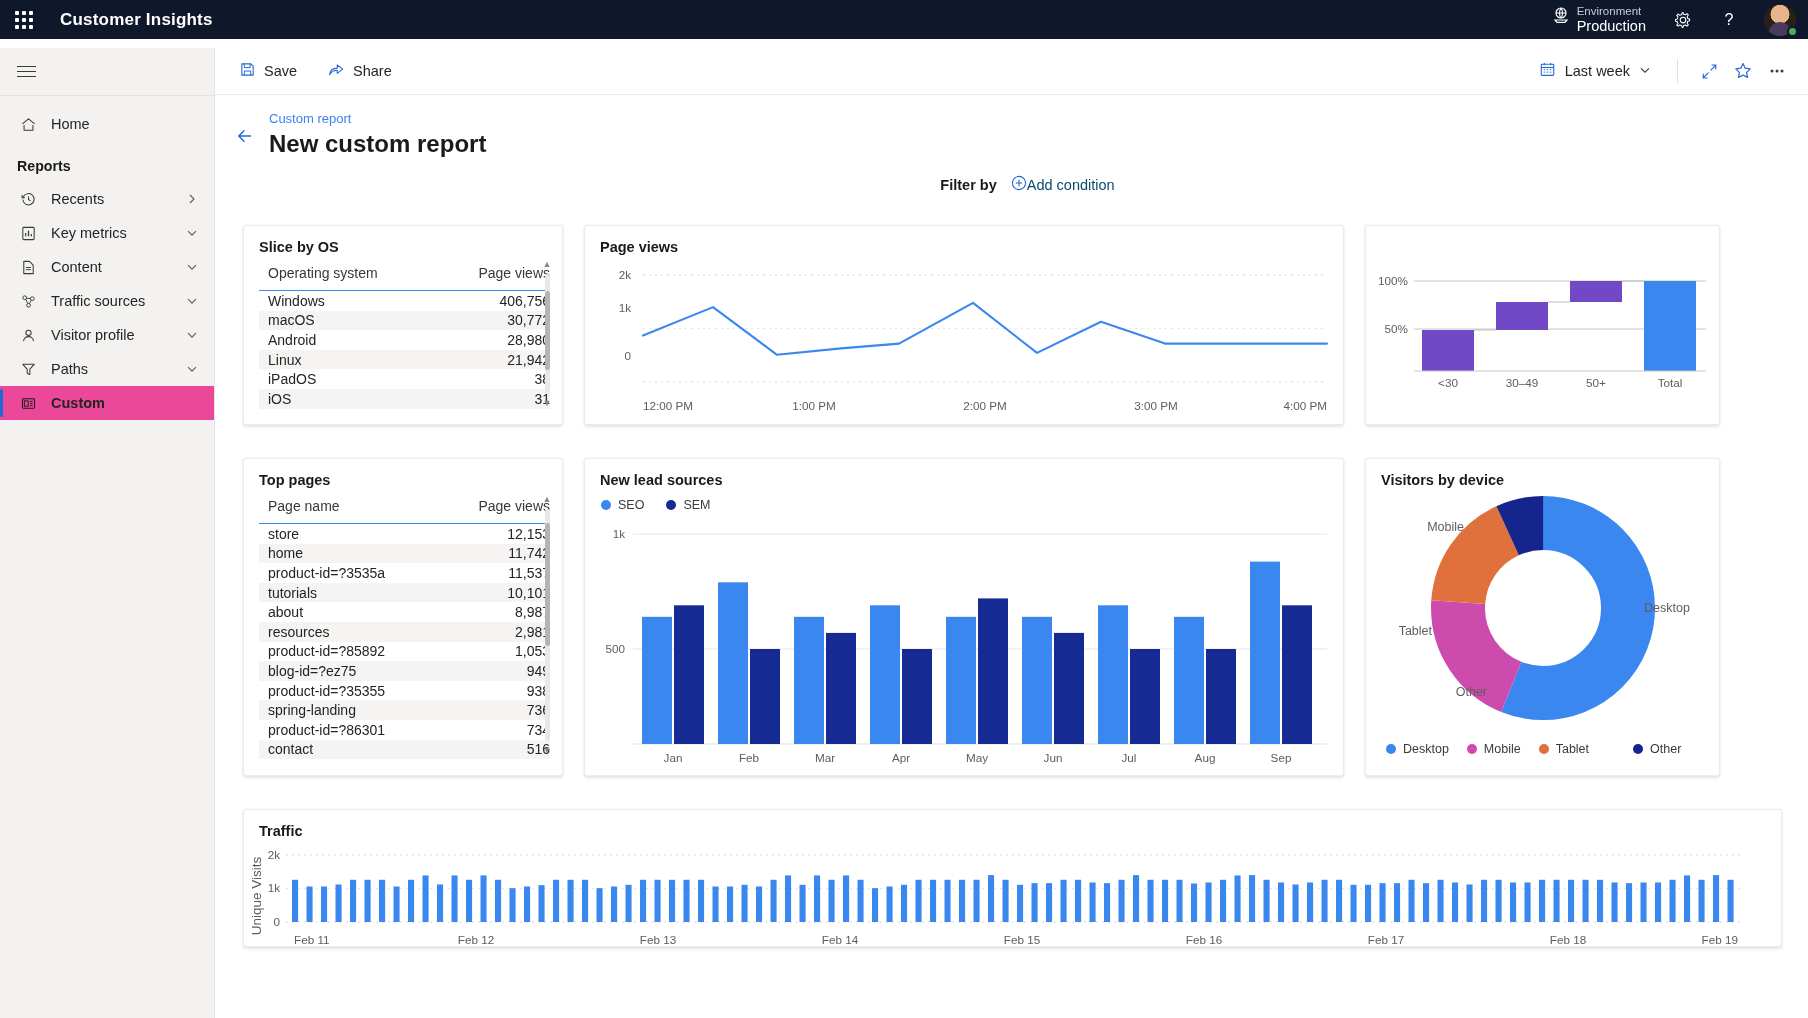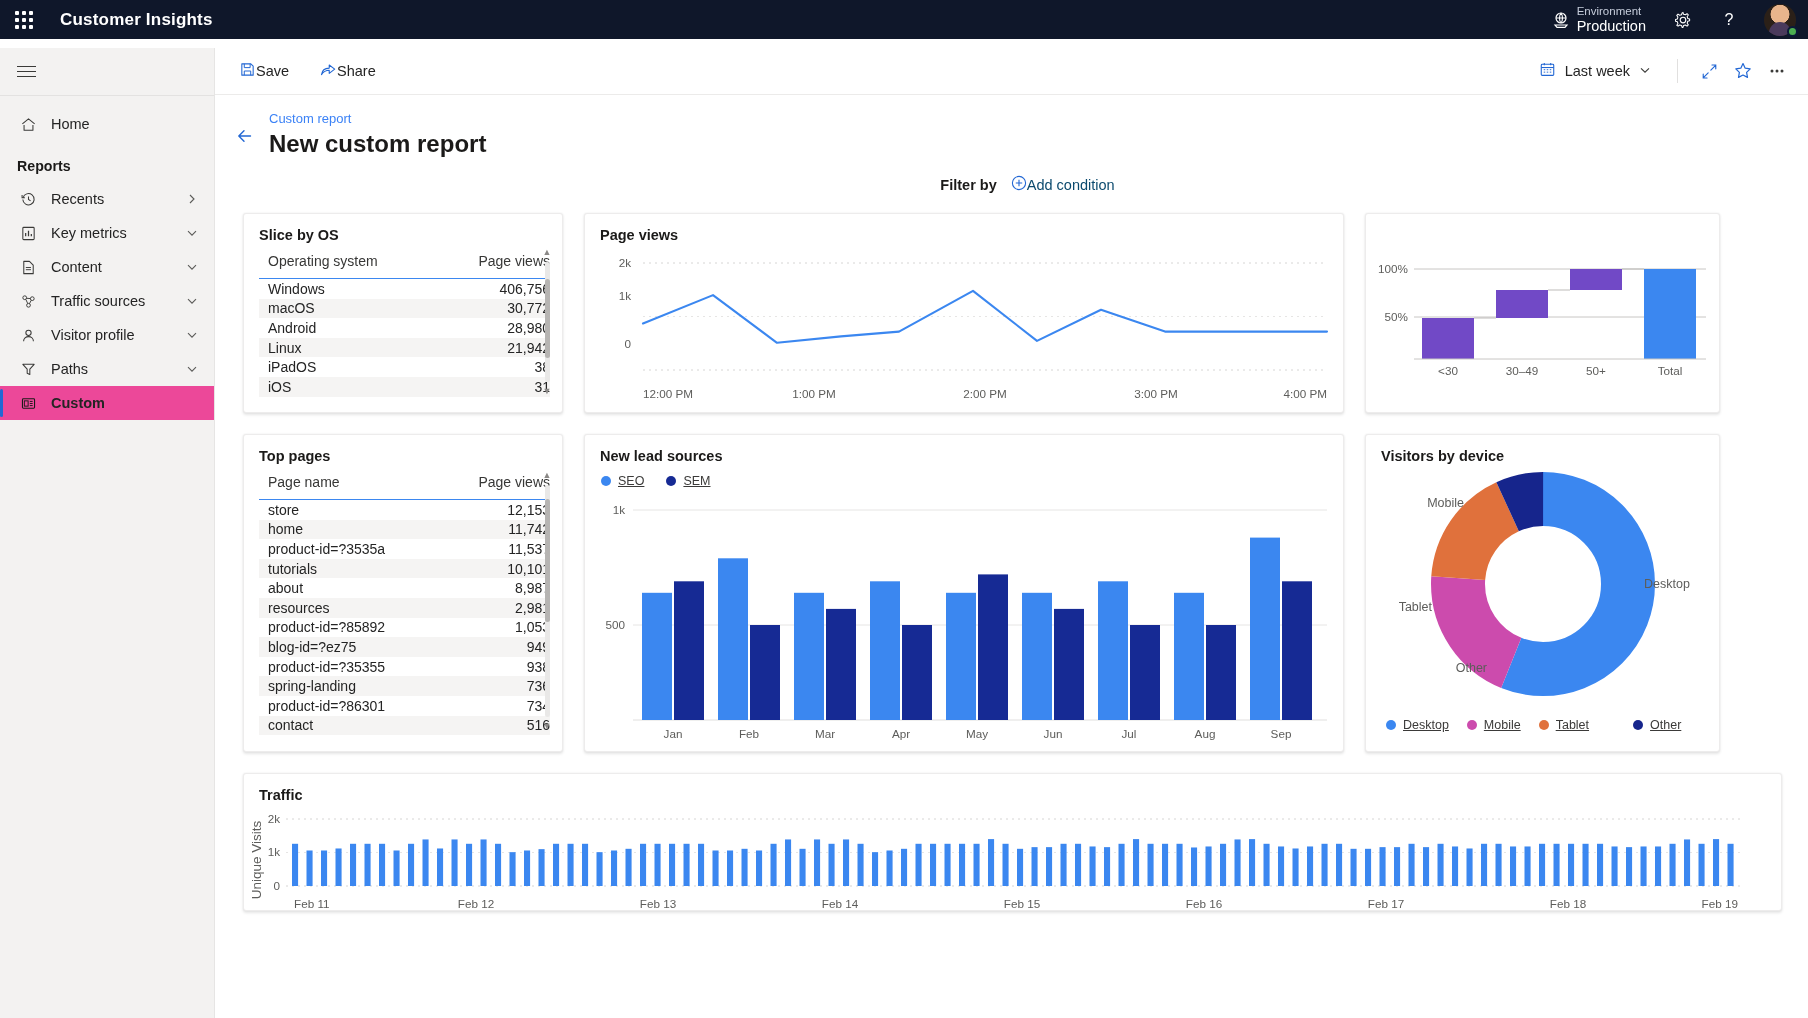--- a/index.html
+++ b/index.html
@@ -15,21 +15,21 @@
   .suitebar {
     position: absolute; top: 0; left: 0; width: 1808px; height: 39px;
     background: #0f172a; display: flex; align-items: center;
     color: #ffffff;
   }
   .waffle { width: 48px; height: 48px; display:flex; align-items:center; justify-content:center; cursor:pointer; }
   .waffle-grid { display: grid; grid-template-columns: repeat(3, 4px); grid-template-rows: repeat(3, 4px); gap: 3px; }
   .waffle-grid i { width: 4px; height: 4px; background: #ffffff; border-radius: 1px; display:block; }
   .suite-title { font-size: 17px; font-weight: 600; letter-spacing: .2px; margin-left: 12px; }
   .suite-right { margin-left: auto; display:flex; align-items:center; height: 48px; }
-  .env-block { display:flex; align-items:flex-end; gap: 6px; padding: 0 14px; cursor:pointer; }
+  .env-block { display:flex; align-items:flex-start; gap: 6px; padding: 0 14px; cursor:pointer; }
   .env-text { line-height: 1.15; }
   .env-label { font-size: 11.5px; color: #c6cddb; }
   .env-value { font-size: 14.5px; color: #ffffff; }
   .iconbtn { width: 46px; height: 48px; display:flex; align-items:center; justify-content:center; cursor:pointer; }
   .avatar-wrap { width: 56px; height: 48px; display:flex; align-items:center; justify-content:center; cursor:pointer; position:relative; }
   .avatar {
     width: 32px; height: 32px; border-radius: 50%;
     background: radial-gradient(circle at 50% 32%, #e8b48c 0 34%, #2b2018 36% 100%);
     position: relative; overflow: hidden;
   }
@@ -59,21 +59,21 @@
   .nav-item.selected { background:#ec4899; font-weight:700; }
   .nav-item.selected::before {
     content:""; position:absolute; left:0; top:3px; bottom:3px; width:3px; background:#2267d4; border-radius:2px;
   }
 
   
   .cmdbar {
     position:absolute; top:48px; left:215px; width:1593px; height:47px;
     background:#ffffff; border-bottom:1px solid #ecebea; display:flex; align-items:center;
   }
-  .cmd-btn { display:flex; align-items:center; gap:0; padding: 0 12px; height:32px; margin-left:6px; cursor:pointer; font-size:14.5px; color:#242424; }
+  .cmd-btn { display:flex; align-items:center; gap:8px; padding: 0 12px; height:32px; margin-left:6px; cursor:pointer; font-size:14.5px; color:#242424; }
   .cmd-btn:first-child { margin-left: 12px; }
   .cmd-right { margin-left:auto; display:flex; align-items:center; }
   .date-pill { display:flex; align-items:center; gap:9px; padding: 0 12px; height:32px; cursor:pointer; font-size:14.5px; color:#242424; }
   .vdiv { width:1px; height:24px; background:#e1e0df; margin: 0 14px; }
   .cmd-icon { width:34px; height:32px; display:flex; align-items:center; justify-content:center; cursor:pointer; }
   .cmd-right .cmd-icon:last-child { margin-right: 14px; }
 
   
   .page { position:absolute; top:95px; left:215px; width:1593px; height:923px; background:#ffffff; overflow:hidden; }
   .pagehead { display:flex; align-items:flex-start; padding: 16px 0 0 13px; }
@@ -86,20 +86,21 @@
   .filter-label { font-size:14.5px; font-weight:700; color:#1b1a19; }
   .addcond { display:flex; align-items:center; gap:0; color:#0c4a6e; font-size:14.5px; cursor:pointer; }
 
   
   .grid { position:absolute; left:28px; top:118px; width:1537px; }
   .row { display:flex; gap: 21px; }
   .card {
     background:#ffffff; border:1px solid #edecec; border-radius:3px;
     box-shadow: 0 1.2px 3px rgba(0,0,0,.10), 0 0 2px rgba(0,0,0,.06);
     position:relative;
+    margin-top:12px;
   }
   .card-title { font-size:14.5px; font-weight:700; color:#1b1a19; padding: 13px 0 0 15px; }
 
   .col-l { width: 320px; }
   .col-m { width: 760px; }
   .col-r { width: 355px; }
 
   
   .tbl { padding: 0 12px 0 15px; }
   .tbl-head { display:flex; font-size:14px; color:#373736; padding: 10px 0 9px 0; border-bottom: 1.6px solid #3b87f0; }
@@ -114,21 +115,21 @@
     display:flex; flex-direction:column; align-items:center;
   }
   .scroll-arrow { color:#8a8886; font-size:9px; line-height:9px; cursor:pointer; }
   .scroll-track { width:5px; background:#e9e8e7; border-radius:3px; flex:1; margin: 5px 0; position:relative; cursor:pointer; }
   .scroll-thumb { position:absolute; left:0; width:5px; background:#b6b4b2; border-radius:3px; }
 
   
   .axis-lbl { font-size:11.5px; fill:#5d5d5b; font-family:"Liberation Sans", sans-serif; }
   .tick-lbl { font-size:11.7px; fill:#5d5d5b; font-family:"Liberation Sans", sans-serif; }
   .legend { display:flex; align-items:center; gap: 22px; font-size:12.5px; color:#3b3a39; }
-  .lg { display:flex; align-items:center; gap:7px; cursor:pointer;text-decoration:underline; }
+  .lg { display:flex; align-items:center; gap:7px; cursor:pointer; }
   .dot { width:10px; height:10px; border-radius:50%; display:block; }
 </style>
 </head>
 <body>
 
 <div class="suitebar">
   <div class="waffle">
     <span class="waffle-grid">
         <i></i>
         <i></i>

